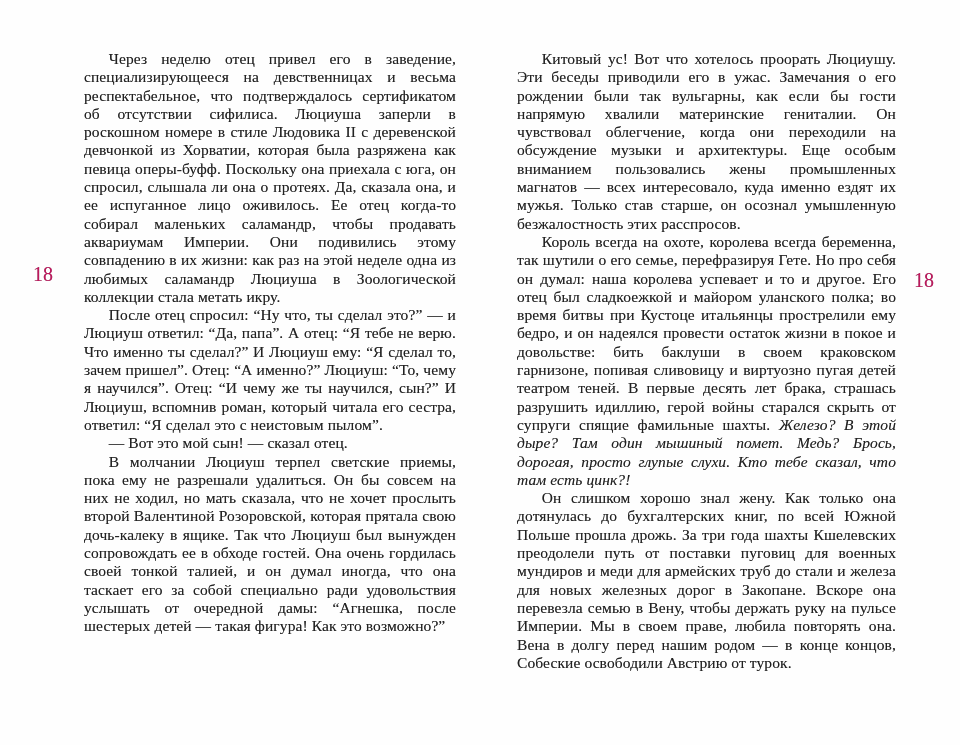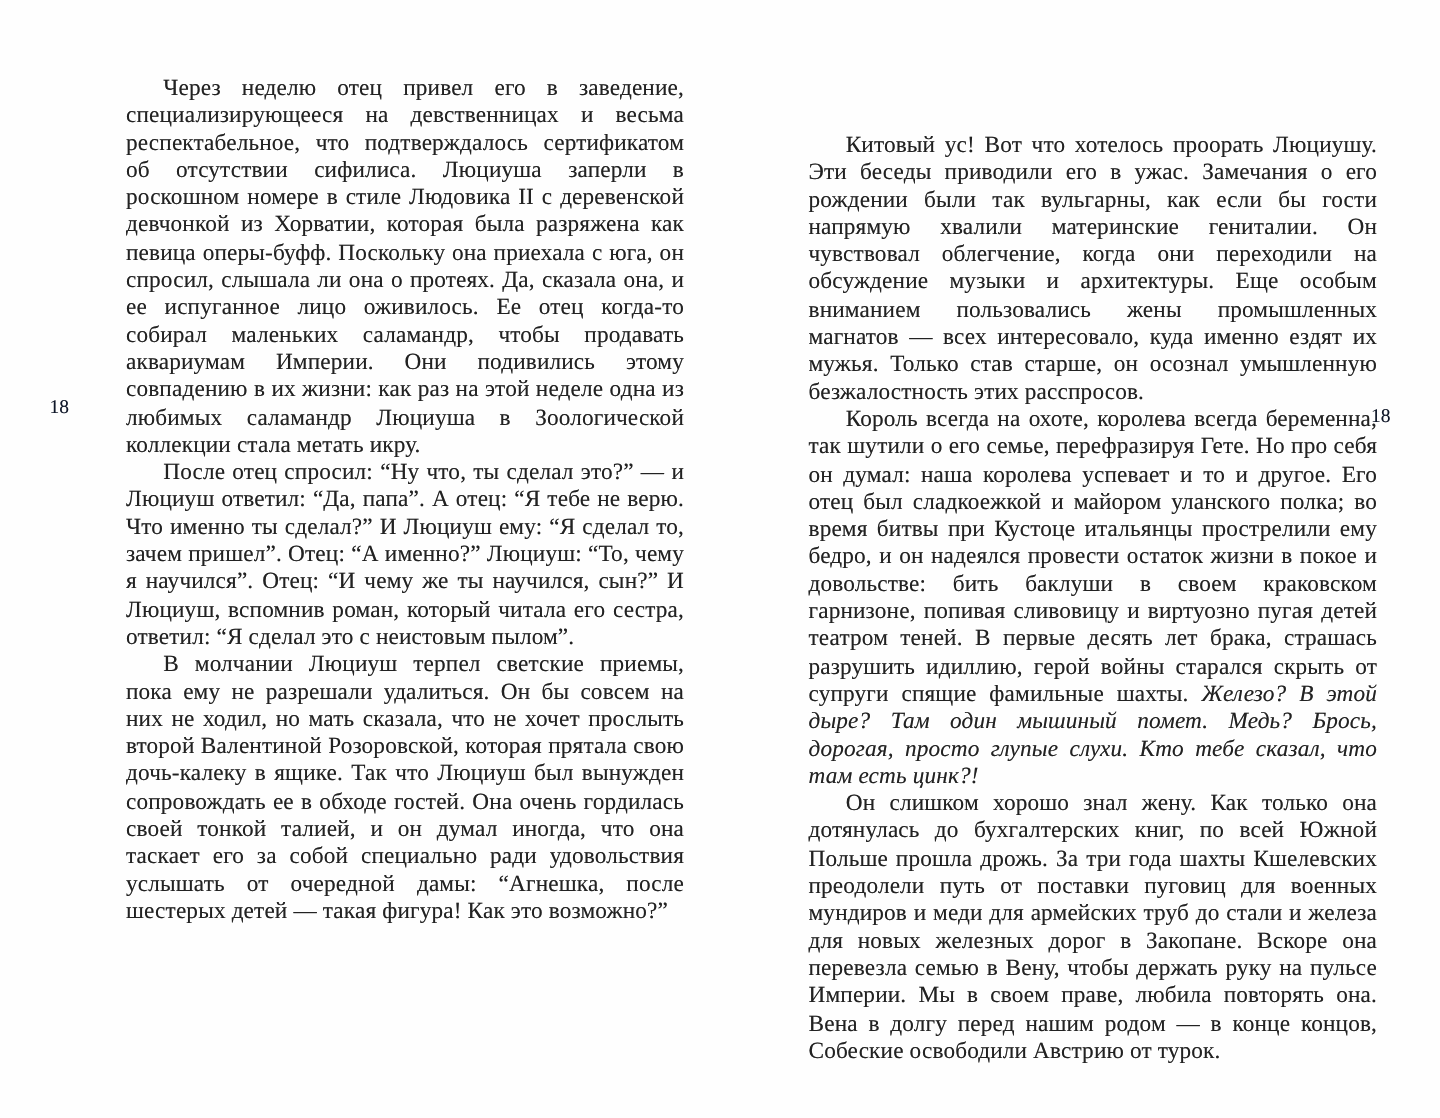--- a/index.html
+++ b/index.html
@@ -22,48 +22,49 @@
   .page-text {
     position: absolute;
     top: 50px;
     text-align: justify;
     font-size: 15.5px;
     line-height: 18.3px;
     letter-spacing: 0.1px;
     text-shadow: 0 0 0.4px rgba(34,34,34,0.45);
   }
   .page-text.left  { left: 84px;  width: 372px; font-family: Liberation Serif, serif; }
-  .page-text.right { left: 539px; width: 379px; margin-top: 38px; }
+  .page-text.right { left: 517px; width: 379px; }
   .page-text p {
     margin: 0;
     padding: 0;
     text-indent: 1.6em;
   }
   .page-text em {
   }
   .page-num {
     position: absolute;
-    font-size: 13px;
-    color: #0f172a;
+    font-size: 20px;
+    color: #be185d;
     font-feature-settings: "onum";
     text-shadow: 0 0 0.4px rgba(34,34,34,0.45);
   }
   .page-num.left  { left: 33px;  top: 263px; }
   .page-num.right { left: 914px; top: 269px; }
 </style>
 </head>
 <body>
 
 <div class="spread">
 
   <div class="page-num left">18</div>
 
   <div class="page-text left" id="left-text">
       <p><span>Через неделю отец привел его в заведение, специализирующееся на девственницах и весьма респектабельное, что подтверждалось сертификатом об отсутствии сифилиса. Люциуша заперли в роскошном номере в стиле Людовика II с деревенской девчонкой из Хорватии, которая была разряжена как певица оперы-буфф. Поскольку она приехала с юга, он спросил, слышала ли она о протеях. Да, сказала она, и ее испуганное лицо оживилось. Ее отец когда-то собирал маленьких саламандр, чтобы продавать аквариумам Империи. Они подивились этому совпадению в их жизни: как раз на этой неделе одна из любимых саламандр Люциуша в Зоологической коллекции стала метать икру.</span></p>
       <p><span>После отец спросил: “Ну что, ты сделал это?” — и Люциуш ответил: “Да, папа”. А отец: “Я тебе не верю. Что именно ты сделал?” И Люциуш ему: “Я сделал то, зачем пришел”. Отец: “А именно?” Люциуш: “То, чему я научился”. Отец: “И чему же ты научился, сын?” И Люциуш, вспомнив роман, который читала его сестра, ответил: “Я сделал это с неистовым пылом”.</span></p>
+      <p><span>— Вот это мой сын! — сказал отец.</span></p>
       <p><span>В молчании Люциуш терпел светские приемы, пока ему не разрешали удалиться. Он бы совсем на них не ходил, но мать сказала, что не хочет прослыть второй Валентиной Розоровской, которая прятала свою дочь-калеку в ящике. Так что Люциуш был вынужден сопровождать ее в обходе гостей. Она очень гордилась своей тонкой талией, и он думал иногда, что она таскает его за собой специально ради удовольствия услышать от очередной дамы: “Агнешка, после шестерых детей — такая фигура! Как это возможно?”</span></p>
     </div>
 
   <div class="page-text right" id="right-text">
       <p><span>Китовый ус! Вот что хотелось проорать Люциушу. Эти беседы приводили его в ужас. Замечания о его рождении были так вульгарны, как если бы гости напрямую хвалили материнские гениталии. Он чувствовал облегчение, когда они переходили на обсуждение музыки и архитектуры. Еще особым вниманием пользовались жены промышленных магнатов — всех интересовало, куда именно ездят их мужья. Только став старше, он осознал умышленную безжалостность этих расспросов.</span></p>
       <p><span>Король всегда на охоте, королева всегда беременна, так шутили о его семье, перефразируя Гете. Но про себя он думал: наша королева успевает и то и другое. Его отец был сладкоежкой и майором уланского полка; во время битвы при Кустоце итальянцы прострелили ему бедро, и он надеялся провести остаток жизни в покое и довольстве: бить баклуши в своем краковском гарнизоне, попивая сливовицу и виртуозно пугая детей театром теней. В первые десять лет брака, страшась разрушить идиллию, герой войны старался скрыть от супруги спящие фамильные шахты. </span><em>Железо? В этой дыре? Там один мышиный помет. Медь? Брось, дорогая, просто глупые слухи. Кто тебе сказал, что там есть цинк?!</em></p>
       <p><span>Он слишком хорошо знал жену. Как только она дотянулась до бухгалтерских книг, по всей Южной Польше прошла дрожь. За три года шахты Кшелевских преодолели путь от поставки пуговиц для военных мундиров и меди для армейских труб до стали и железа для новых железных дорог в Закопане. Вскоре она перевезла семью в Вену, чтобы держать руку на пульсе Империи. Мы в своем праве, любила повторять она. Вена в долгу перед нашим родом — в конце концов, Собеские освободили Австрию от турок.</span></p>
     </div>
 
   <div class="page-num right">18</div>

